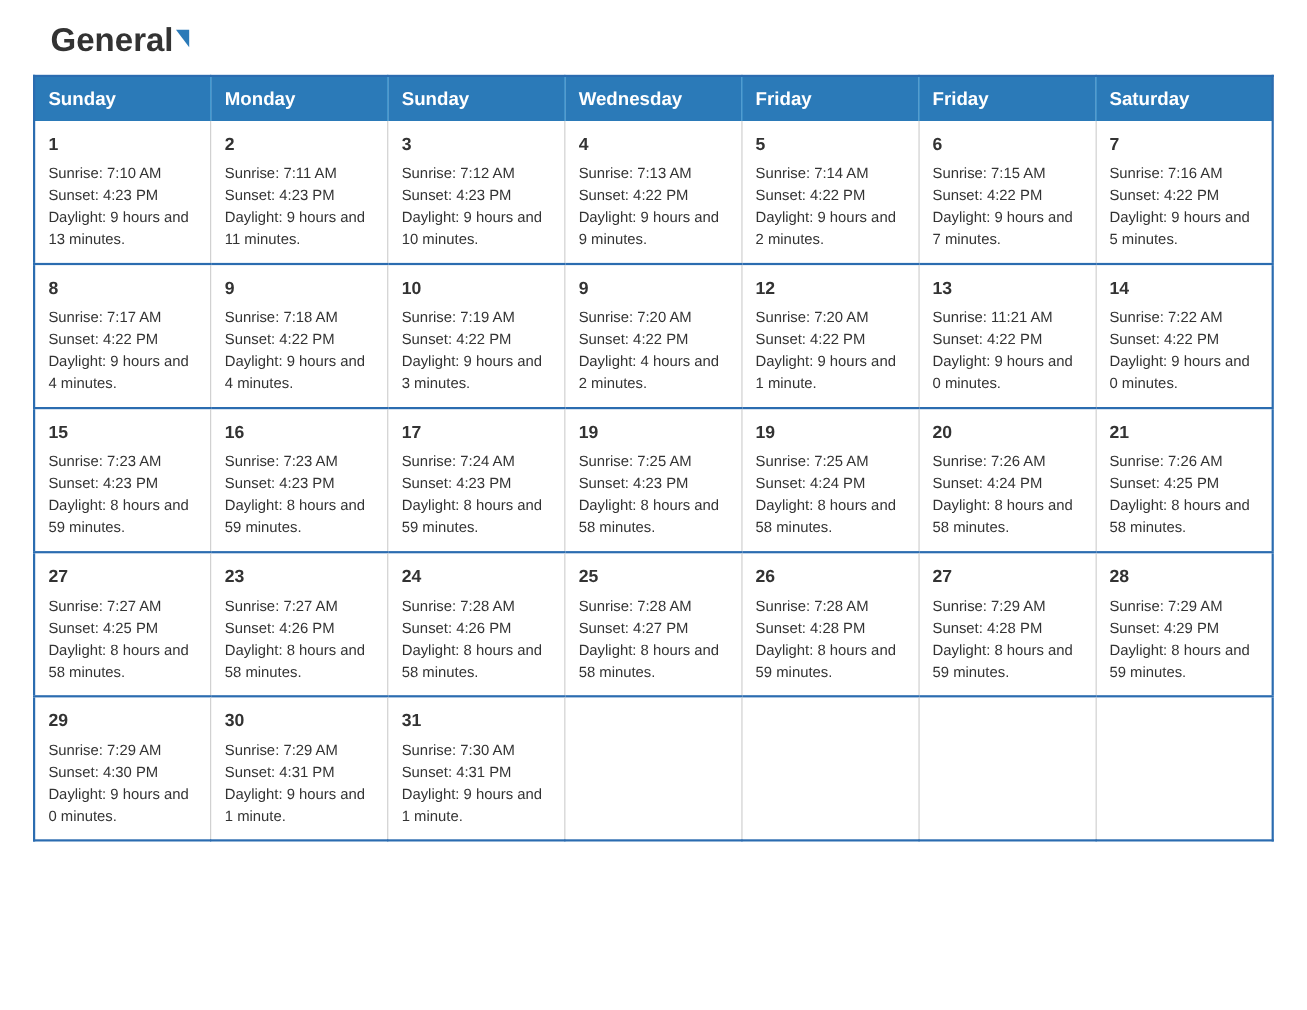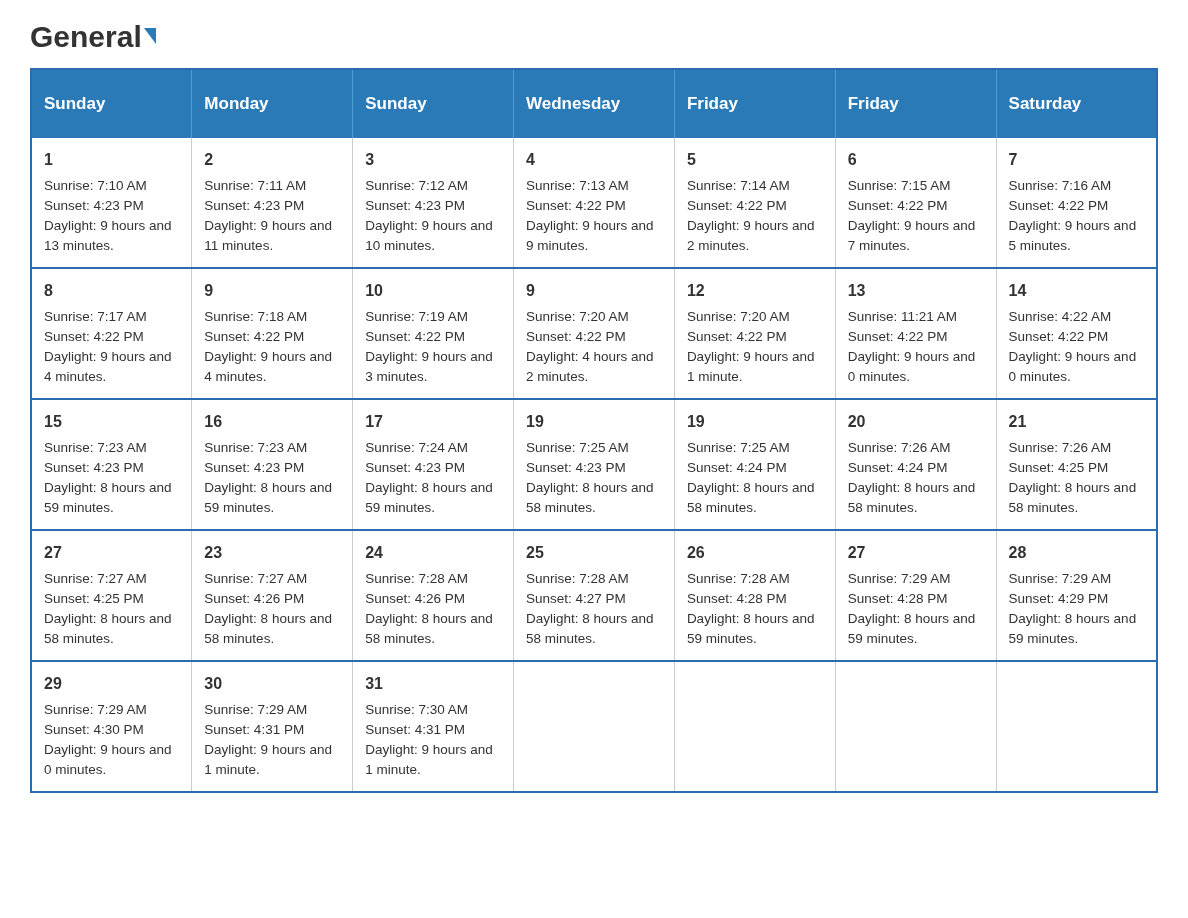--- a/index.html
+++ b/index.html
@@ -33,21 +33,21 @@
     .calendar-table {
       width: 100%;
       border-collapse: collapse;
       border: 2px solid #2b6cb0;
     }
     .calendar-table th {
       background-color: #2b7ab8;
       color: #fff;
       font-size: 17px;
       font-weight: bold;
-      padding: 24px 12px;
+      padding: 10px 12px;
       text-align: left;
       border-right: 1px solid #4a9fd4;
     }
     .calendar-table th:last-child { border-right: none; }
     .calendar-table td {
       vertical-align: top;
       padding: 10px 12px;
       border-right: 1px solid #ccc;
       border-bottom: 2px solid #2b6cb0;
       font-size: 13.5px;
@@ -65,20 +65,21 @@
     }
     .empty-cell { background: #fff; }
     .logo-wrapper {
       display: flex;
       align-items: center;
     }
     .logo-main {
       display: flex;
       flex-direction: column;
       line-height: 1.1;
+      margin-left: 16px;
     }
   </style>
 </head>
 <body>
 
 <div class="header">
   <div class="logo-wrapper">
     <div class="logo-main">
       <div style="font-size:30px;font-weight:bold;color:#333;line-height:1.15;">
         General<span style="display:inline-block;width:0;height:0;border-left:12px solid transparent;border-right:0;border-top:16px solid #2b7ab8;vertical-align:middle;margin-left:2px;position:relative;top:-3px;"></span>
@@ -116,21 +117,21 @@
         <td><span class="day-number">6</span><span>Sunrise: 7:15 AM</span><br><span>Sunset: 4:22 PM</span><br><span>Daylight: 9 hours and 7 minutes.</span></td>
         <td><span class="day-number">7</span><span>Sunrise: 7:16 AM</span><br><span>Sunset: 4:22 PM</span><br><span>Daylight: 9 hours and 5 minutes.</span></td>
       </tr>
       <tr>
         <td><span class="day-number">8</span><span>Sunrise: 7:17 AM</span><br><span>Sunset: 4:22 PM</span><br><span>Daylight: 9 hours and 4 minutes.</span></td>
         <td><span class="day-number">9</span><span>Sunrise: 7:18 AM</span><br><span>Sunset: 4:22 PM</span><br><span>Daylight: 9 hours and 4 minutes.</span></td>
         <td><span class="day-number">10</span><span>Sunrise: 7:19 AM</span><br><span>Sunset: 4:22 PM</span><br><span>Daylight: 9 hours and 3 minutes.</span></td>
         <td><span class="day-number">9</span><span>Sunrise: 7:20 AM</span><br><span>Sunset: 4:22 PM</span><br><span>Daylight: 4 hours and 2 minutes.</span></td>
         <td><span class="day-number">12</span><span>Sunrise: 7:20 AM</span><br><span>Sunset: 4:22 PM</span><br><span>Daylight: 9 hours and 1 minute.</span></td>
         <td><span class="day-number">13</span><span>Sunrise: 11:21 AM</span><br><span>Sunset: 4:22 PM</span><br><span>Daylight: 9 hours and 0 minutes.</span></td>
-        <td><span class="day-number">14</span><span>Sunrise: 4:22 AM</span><br><span>Sunset: 4:22 PM</span><br><span>Daylight: 9 hours and 0 minutes.</span></td>
+        <td><span class="day-number">14</span><span>Sunrise: 7:22 AM</span><br><span>Sunset: 4:22 PM</span><br><span>Daylight: 9 hours and 0 minutes.</span></td>
       </tr>
       <tr>
         <td><span class="day-number">15</span><span>Sunrise: 7:23 AM</span><br><span>Sunset: 4:23 PM</span><br><span>Daylight: 8 hours and 59 minutes.</span></td>
         <td><span class="day-number">16</span><span>Sunrise: 7:23 AM</span><br><span>Sunset: 4:23 PM</span><br><span>Daylight: 8 hours and 59 minutes.</span></td>
         <td><span class="day-number">17</span><span>Sunrise: 7:24 AM</span><br><span>Sunset: 4:23 PM</span><br><span>Daylight: 8 hours and 59 minutes.</span></td>
         <td><span class="day-number">19</span><span>Sunrise: 7:25 AM</span><br><span>Sunset: 4:23 PM</span><br><span>Daylight: 8 hours and 58 minutes.</span></td>
         <td><span class="day-number">19</span><span>Sunrise: 7:25 AM</span><br><span>Sunset: 4:24 PM</span><br><span>Daylight: 8 hours and 58 minutes.</span></td>
         <td><span class="day-number">20</span><span>Sunrise: 7:26 AM</span><br><span>Sunset: 4:24 PM</span><br><span>Daylight: 8 hours and 58 minutes.</span></td>
         <td><span class="day-number">21</span><span>Sunrise: 7:26 AM</span><br><span>Sunset: 4:25 PM</span><br><span>Daylight: 8 hours and 58 minutes.</span></td>
       </tr>

